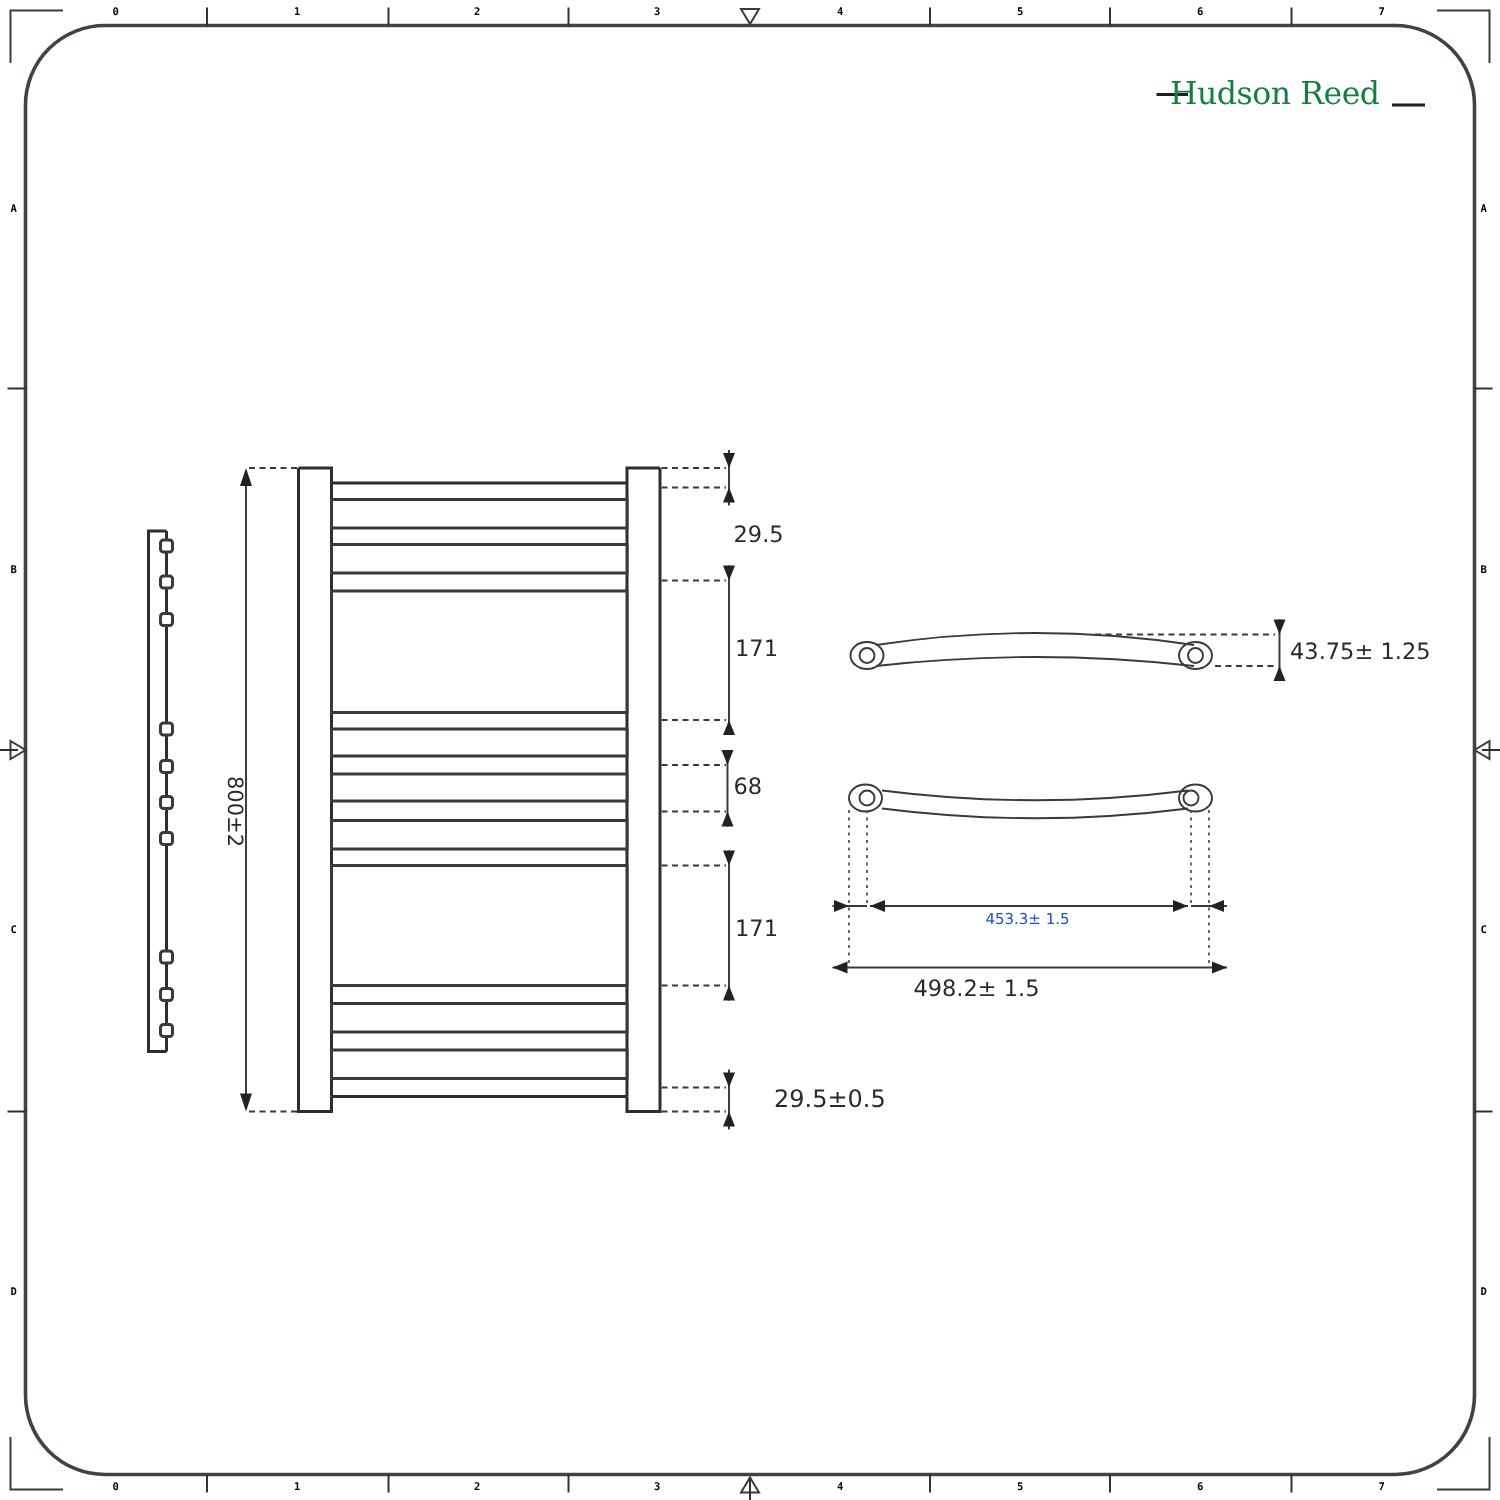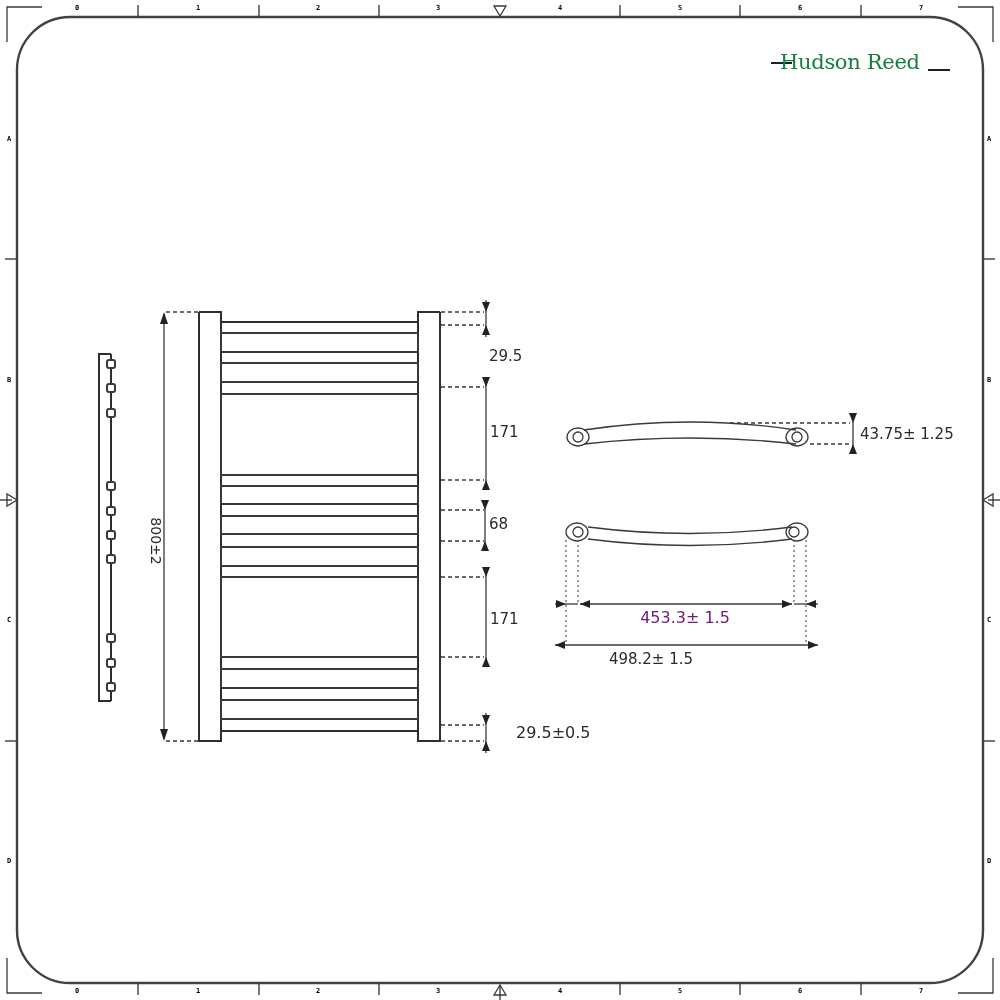--- a/index.html
+++ b/index.html
@@ -221,14 +221,14 @@
   <span style="position:absolute;left:987px;top:857px;font:bold 7px 'DejaVu Sans Mono',monospace;">D</span>
 </div>
 
 <div style="position:absolute; left:126px; top:533px; width:60px; text-align:center; font-size:14px; color:#2a2a2a; transform:rotate(-90deg) scaleY(-1) rotate(180deg) scaleY(-1); transform:rotate(90deg);">800±2</div>
 <div style="position:absolute; left:489px; top:311px; font-size:15px; color:#2a2a2a;margin-top:36px;">29.5</div>
 <div style="position:absolute; left:490px; top:423px; font-size:15px; color:#2a2a2a;">171</div>
 <div style="position:absolute; left:489px; top:515px; font-size:15px; color:#2a2a2a;">68</div>
 <div style="position:absolute; left:490px; top:610px; font-size:15px; color:#2a2a2a;">171</div>
 <div style="position:absolute; left:516px; top:723px; font-size:16px; color:#2a2a2a;">29.5±0.5</div>
 <div style="position:absolute; left:860px; top:425px; font-size:15px; color:#2a2a2a;text-align:center;">43.75± 1.25</div>
-<div style="position:absolute; left:630px; top:608px; width:110px; text-align:center; font-size:16px; color:#701a75;">453.3± 1.5</div>
+<div style="position:absolute; left:630px; top:608px; width:110px; text-align:center; font-size:10px; color:#1d4ed8;">453.3± 1.5</div>
 <div style="position:absolute; left:596px; top:650px; width:110px; text-align:center; font-size:15px; color:#2a2a2a;">498.2± 1.5</div>
 
 </body></html>

